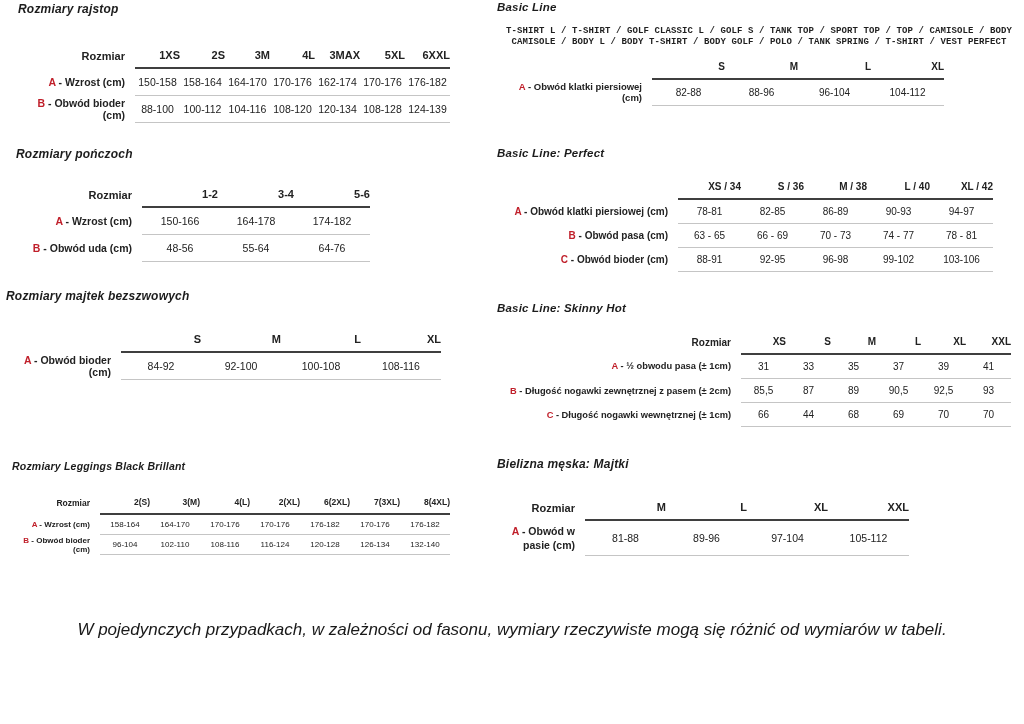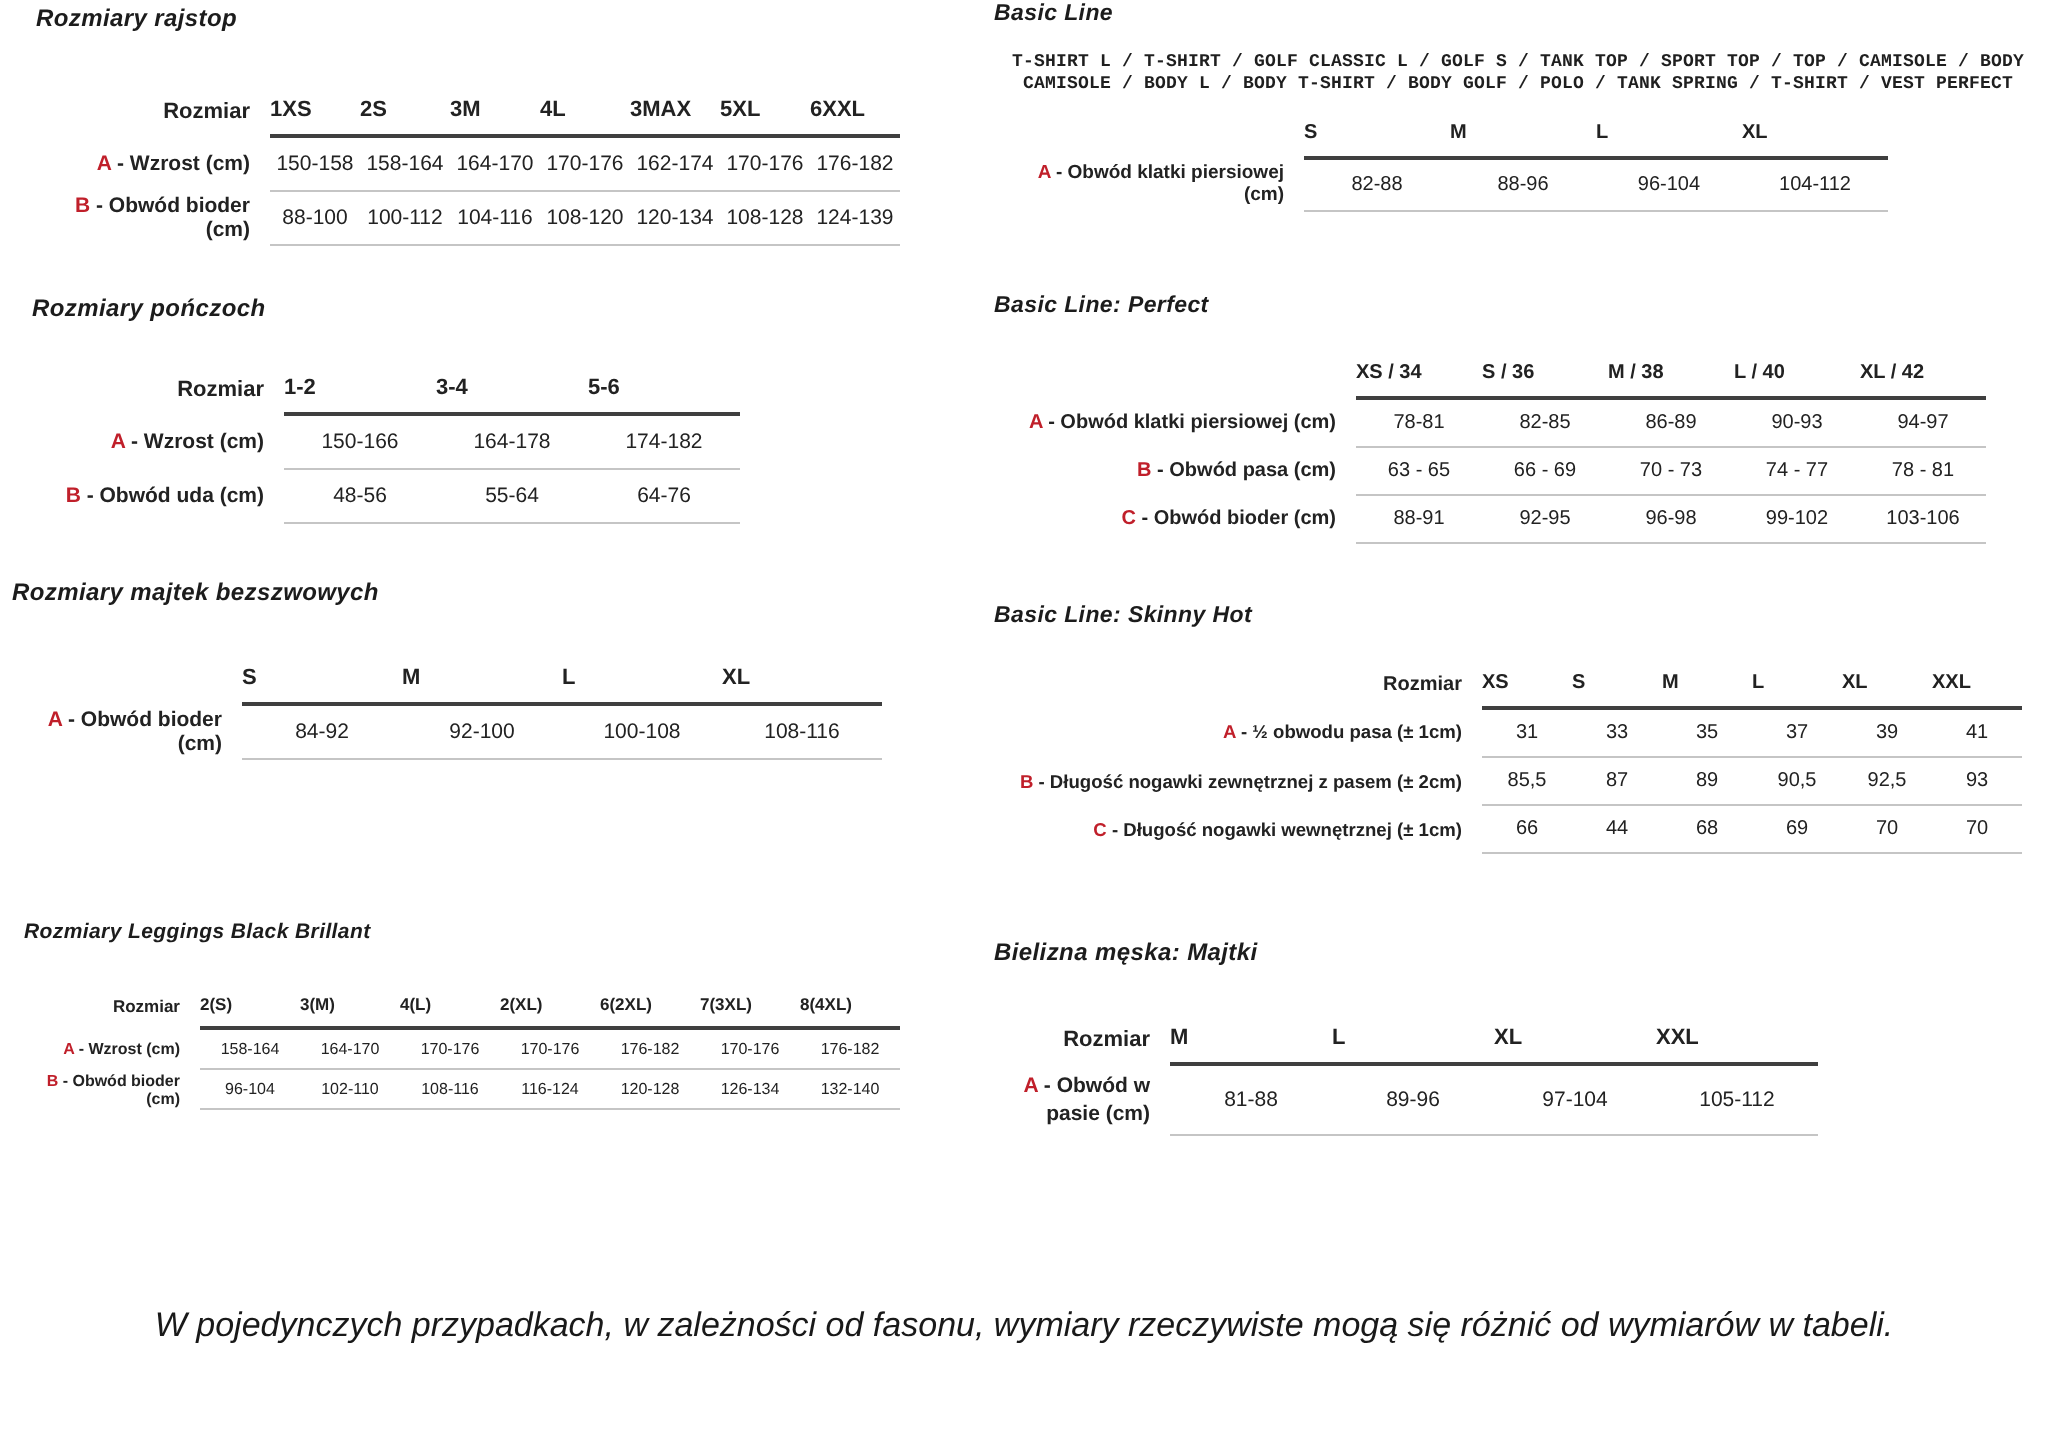--- a/index.html
+++ b/index.html
@@ -18,37 +18,37 @@
   #sec-majtki h2{font-size:12px;}
 
   
   #sec-rajstop{left:18px;top:2px;}
   #sec-ponczoch{left:16px;top:147px;}
   #sec-majtek{left:6px;top:289px;}
   #sec-leggings{left:12px;top:460px;}
   #sec-basic{left:497px;top:1px;}
   #sec-perfect{left:497px;top:147px;}
   #sec-skinny{left:497px;top:302px;}
-  #sec-majtki{left:497px;top:457px;margin-top:12px;}
+  #sec-majtki{left:497px;top:457px;}
 
   #sec-rajstop .tbl{margin-top:30px;}
   #sec-ponczoch .tbl{margin-top:24px;}
   #sec-majtek .tbl{margin-top:27px;}
   #sec-leggings .tbl{margin-top:22px;}
   #sec-basic .tbl{margin-top:9px;}
   #sec-perfect .tbl{margin-top:19px;}
   #sec-skinny .tbl{margin-top:19px;}
   #sec-majtki .tbl{margin-top:27px;}
 
   .intro{margin:13px 0 0 6px;width:512px;font-size:9px;font-weight:bold;text-align:center;line-height:1.25;letter-spacing:.1px;color:#1f1f1f;font-family:Liberation Mono, monospace;}
 
   
   table.sz{border-collapse:collapse;table-layout:fixed;}
   .sz th,.sz td{padding:0;}
-  .sz thead th{font-weight:bold;text-align:left;padding:3px 0 6px;}
+  .sz thead th{font-weight:bold;text-align:right;padding:3px 0 6px;}
   .sz thead th.corner{text-align:right;padding-right:10px;}
   .sz thead th:not(.corner){border-bottom:2px solid var(--rule-dark);}
   .sz tbody th{text-align:right;font-weight:bold;padding-right:10px;}
   .sz tbody td{text-align:center;font-weight:normal;border-bottom:1px solid var(--rule-light);padding:7px 0;}
   .pfx{color:var(--accent);font-weight:bold;}
 
   
   .t-rajstop{font-size:10.5px;}  .t-rajstop thead{font-size:11px;}
   .t-rajstop col.lab{width:117px;} .t-rajstop col.val{width:45px;}
 
@@ -71,21 +71,21 @@
 
   .t-skinny{font-size:10px;}     .t-skinny tbody th{font-size:9.3px;}
   .t-skinny col.lab{width:244px;} .t-skinny col.val{width:45px;}
   .t-skinny tbody td{padding:6px 0;}
 
   .t-majtki{font-size:10.5px;}   .t-majtki thead{font-size:11px;}
   .t-majtki col.lab{width:88px;} .t-majtki col.val{width:81px;}
   .t-majtki tbody td{padding:11px 0;}
   .t-majtki tbody th{line-height:1.35;}
 
-  .note{position:absolute;left:0;top:620px;width:1024px;text-align:center;font-size:17px;font-style:italic;color:#191919;margin-top:33px;}
+  .note{position:absolute;left:0;top:620px;width:1024px;text-align:center;font-size:17px;font-style:italic;color:#191919;}
 </style>
 </head>
 <body>
 
 <div class="page">
 
   <section class="sec" id="sec-rajstop">
     <h2>Rozmiary rajstop</h2>
     <div class="tbl">
         <table class="sz t-rajstop">

